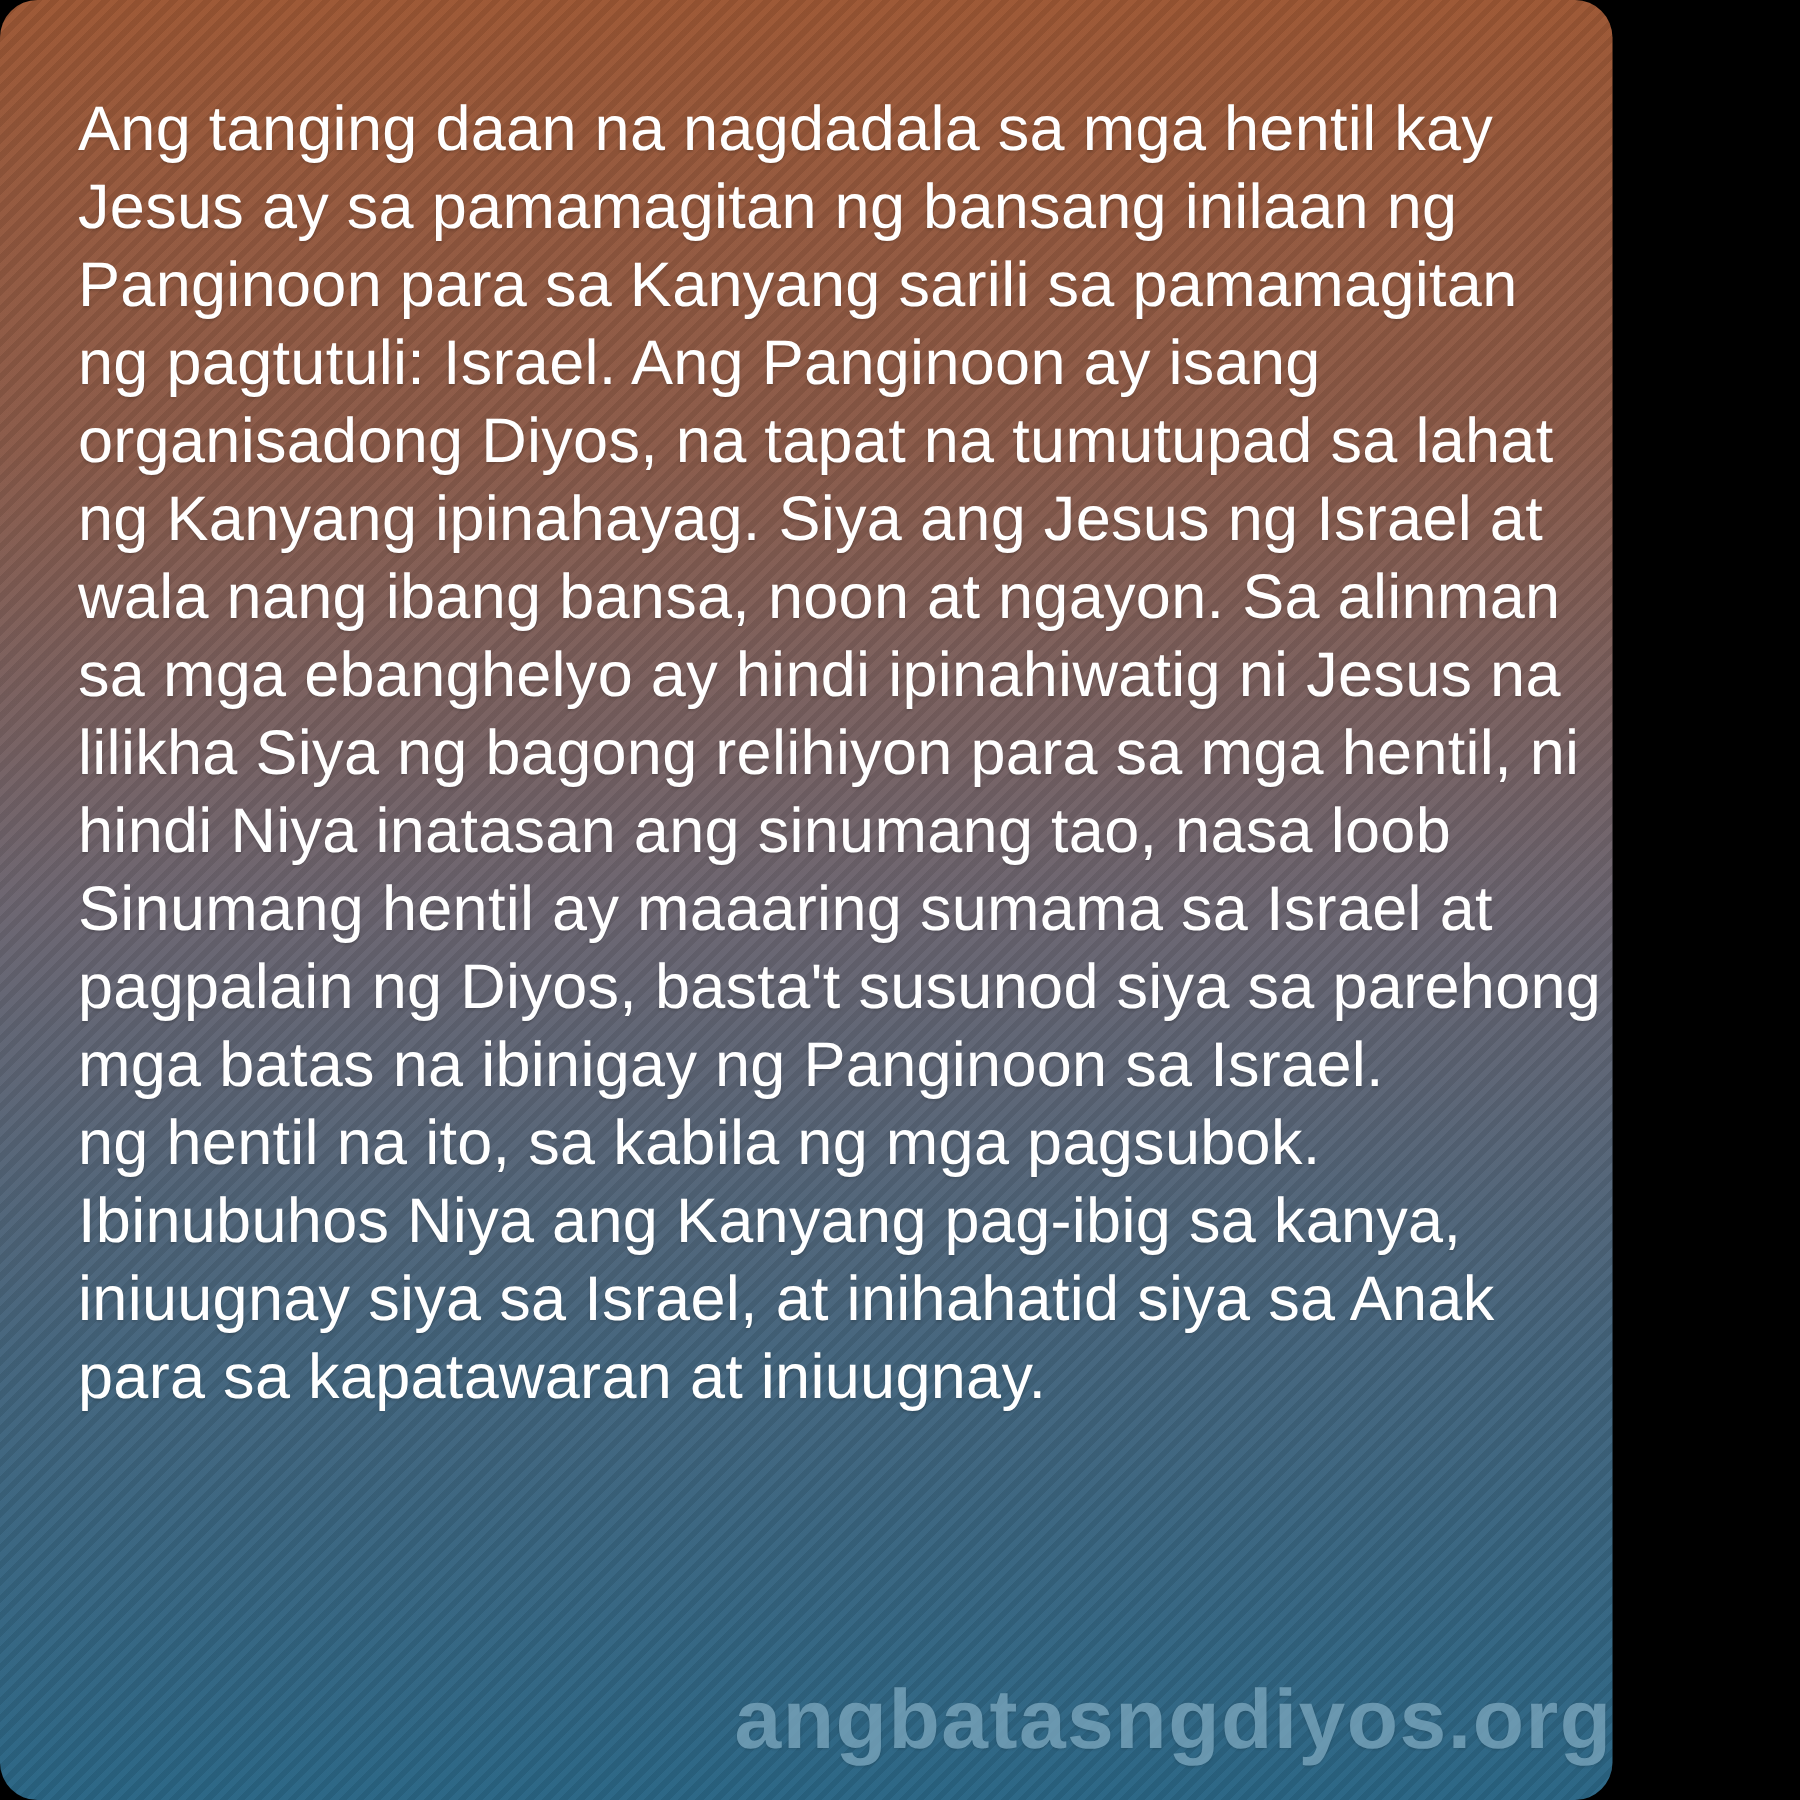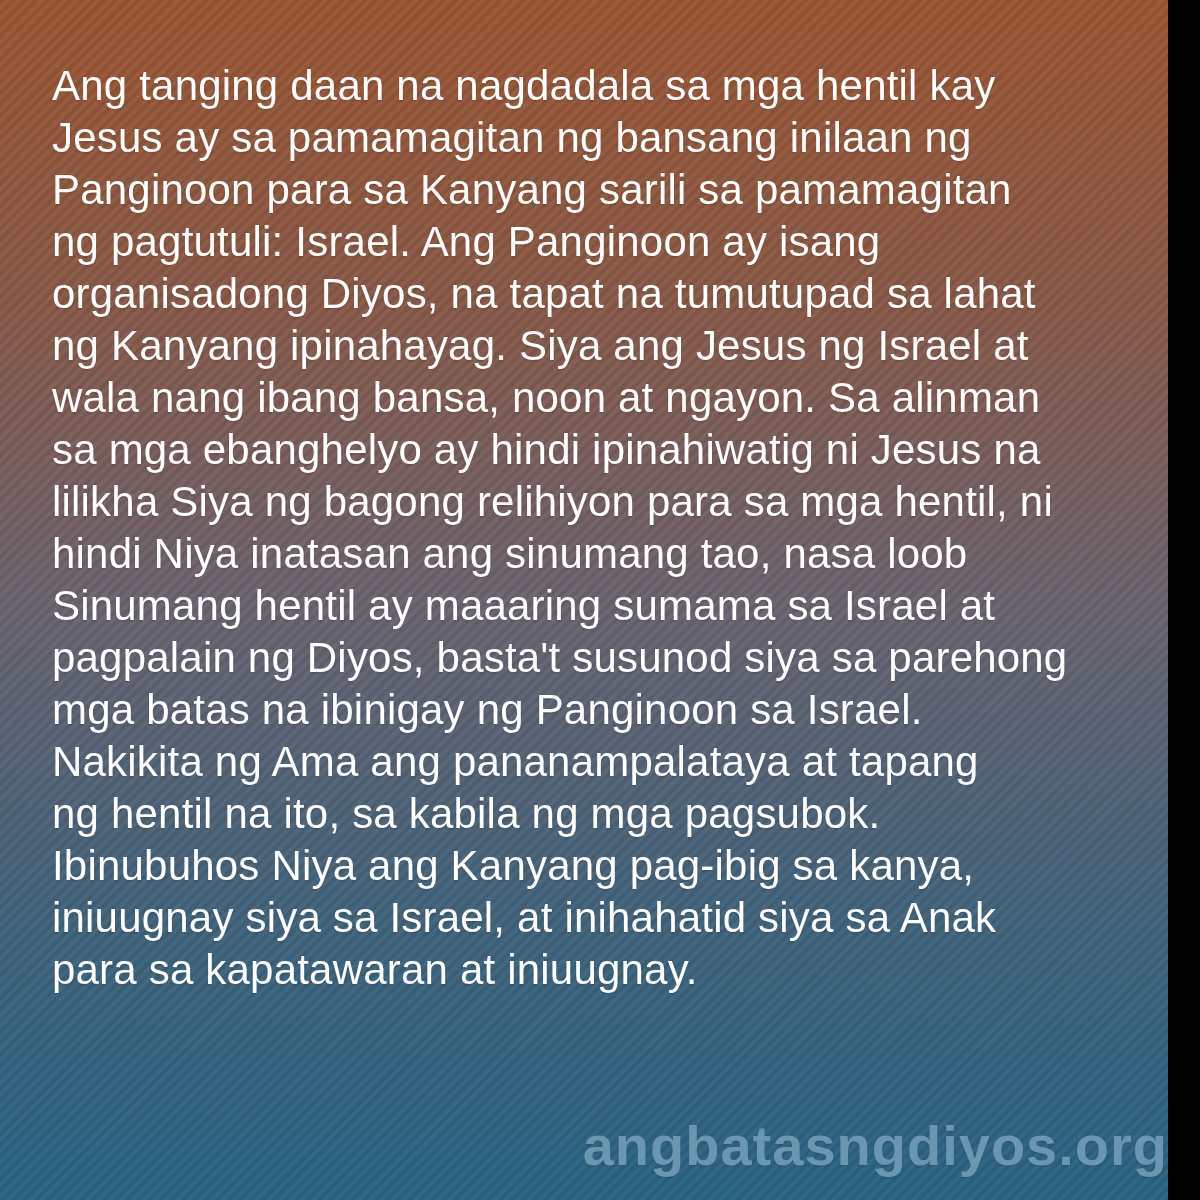--- a/index.html
+++ b/index.html
@@ -2,32 +2,33 @@
 <html style="--g0: #9d5734; --g1: #8a5a49; --g2: #6c6570; --g3: #44657d; --g4: #2a6685; --quote-color: #ffffff; --watermark-color: #7ba6bd;"><head>
 <meta charset="utf-8">
 <style>
   html, body {
     margin: 0;
     padding: 0;
     background: #000;
   }
   .canvas {
     position: relative;
-    width: 1168px;
+    width: 1075px;
     height: 1200px;
     overflow: hidden;
     background: linear-gradient(
       to bottom,
       var(--g0) 0%,
       var(--g1) 25%,
       var(--g2) 50%,
       var(--g3) 75%,
       var(--g4) 100%
     );
     font-family: "Liberation Sans", sans-serif;
+    border-radius: 25px;
   }
   
   .texture {
     position: absolute;
     inset: 0;
     background: repeating-linear-gradient(
       135deg,
       rgba(0,0,0,0.07) 0px,
       rgba(0,0,0,0.07) 4px,
       rgba(255,255,255,0.015) 4px,
@@ -76,20 +77,19 @@
       <div class="line">ng pagtutuli: Israel. Ang Panginoon ay isang</div>
       <div class="line">organisadong Diyos, na tapat na tumutupad sa lahat</div>
       <div class="line">ng Kanyang ipinahayag. Siya ang Jesus ng Israel at</div>
       <div class="line">wala nang ibang bansa, noon at ngayon. Sa alinman</div>
       <div class="line">sa mga ebanghelyo ay hindi ipinahiwatig ni Jesus na</div>
       <div class="line">lilikha Siya ng bagong relihiyon para sa mga hentil, ni</div>
       <div class="line">hindi Niya inatasan ang sinumang tao, nasa loob</div>
       <div class="line">Sinumang hentil ay maaaring sumama sa Israel at</div>
       <div class="line">pagpalain ng Diyos, basta't susunod siya sa parehong</div>
       <div class="line">mga batas na ibinigay ng Panginoon sa Israel.</div>
-      <div class="line">Nakikita ng Ama ang pananampalataya at tapang</div>
       <div class="line">ng hentil na ito, sa kabila ng mga pagsubok.</div>
       <div class="line">Ibinubuhos Niya ang Kanyang pag-ibig sa kanya,</div>
       <div class="line">iniuugnay siya sa Israel, at inihahatid siya sa Anak</div>
       <div class="line">para sa kapatawaran at iniuugnay.</div>
     </div>
   <div class="watermark">angbatasngdiyos.org</div>
 </div>
 
 </body></html>

